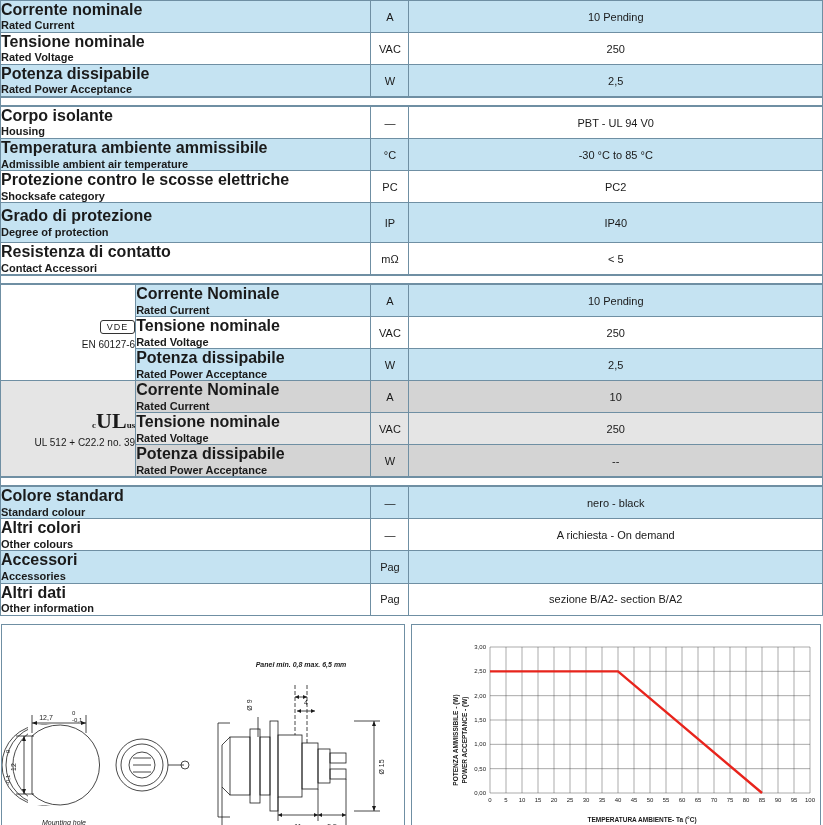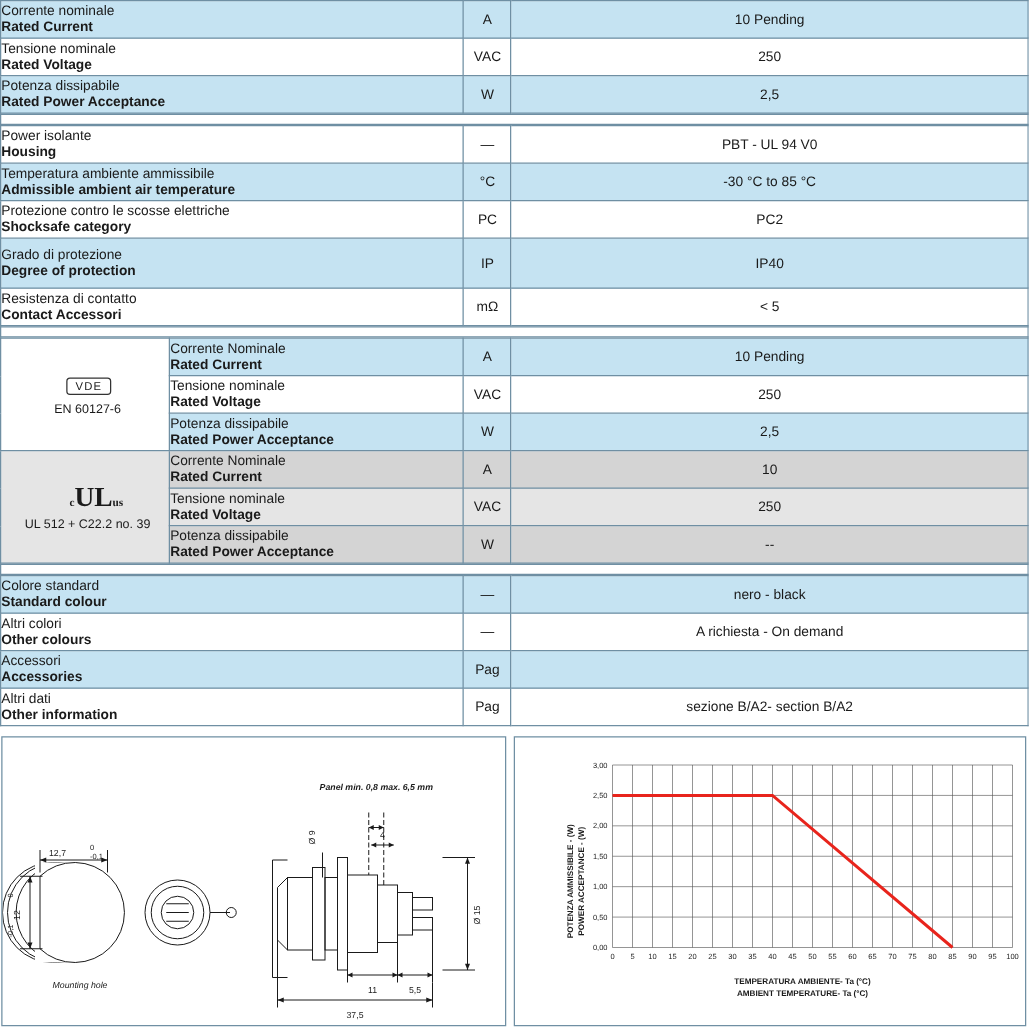--- a/index.html
+++ b/index.html
@@ -18,24 +18,24 @@
     table-layout: fixed;
   }
   table.spec td {
     border: 1px solid #6f8fa3;
     padding: 0;
     vertical-align: middle;
   }
   .c-label { width: 370px; padding: 3px 6px 4px 6px; }
   .c-unit  { width: 38px; text-align: center; font-size: 11px; }
   .c-val   { width: 413px; text-align: center; font-size: 11px; }
-  .c-badge { width: 135px; padding: 2px 4px; text-align: center; vertical-align: middle; }
+  .c-badge { width: 135px; padding: 2px 4px; text-align: right; vertical-align: middle; }
   .c-label-sub { width: 235px; padding: 3px 6px 4px 6px; }
 
-  .it { font-size: 11px; color: #1a1a1a; line-height: 1.15; font-weight: normal; }
+  .it { font-size: 16px; color: #1a1a1a; line-height: 1.15; font-weight: bold; }
   .en { font-size: 11px; color: #1a1a1a; line-height: 1.15; font-weight: bold; }
 
   .blue { background: #c5e3f2; }
   .white { background: #ffffff; }
   .grey { background: #d4d4d4; }
   .greyish { background: #e5e5e5; }
 
   .gap-row td { border: none; height: 8px; background: #ffffff; }
 
   
@@ -122,21 +122,21 @@
         <tr class="gap-row">
           <td></td>
         </tr>
   </tbody>
     </table>
 
   <table class="spec">
     <tbody id="housing-table-body">
         <tr style="height: 30px;">
           <td class="c-label white">
-            <div class="it">Power isolante</div>
+            <div class="it">Corpo isolante</div>
             <div class="en">Housing</div>
           </td>
           <td class="c-unit white">—</td>
           <td class="c-val white">PBT - UL 94 V0</td>
         </tr>
         <tr style="height: 30px; padding-left: 17px;">
           <td class="c-label blue">
             <div class="it">Temperatura ambiente ammissibile</div>
             <div class="en">Admissible ambient air temperature</div>
           </td>

